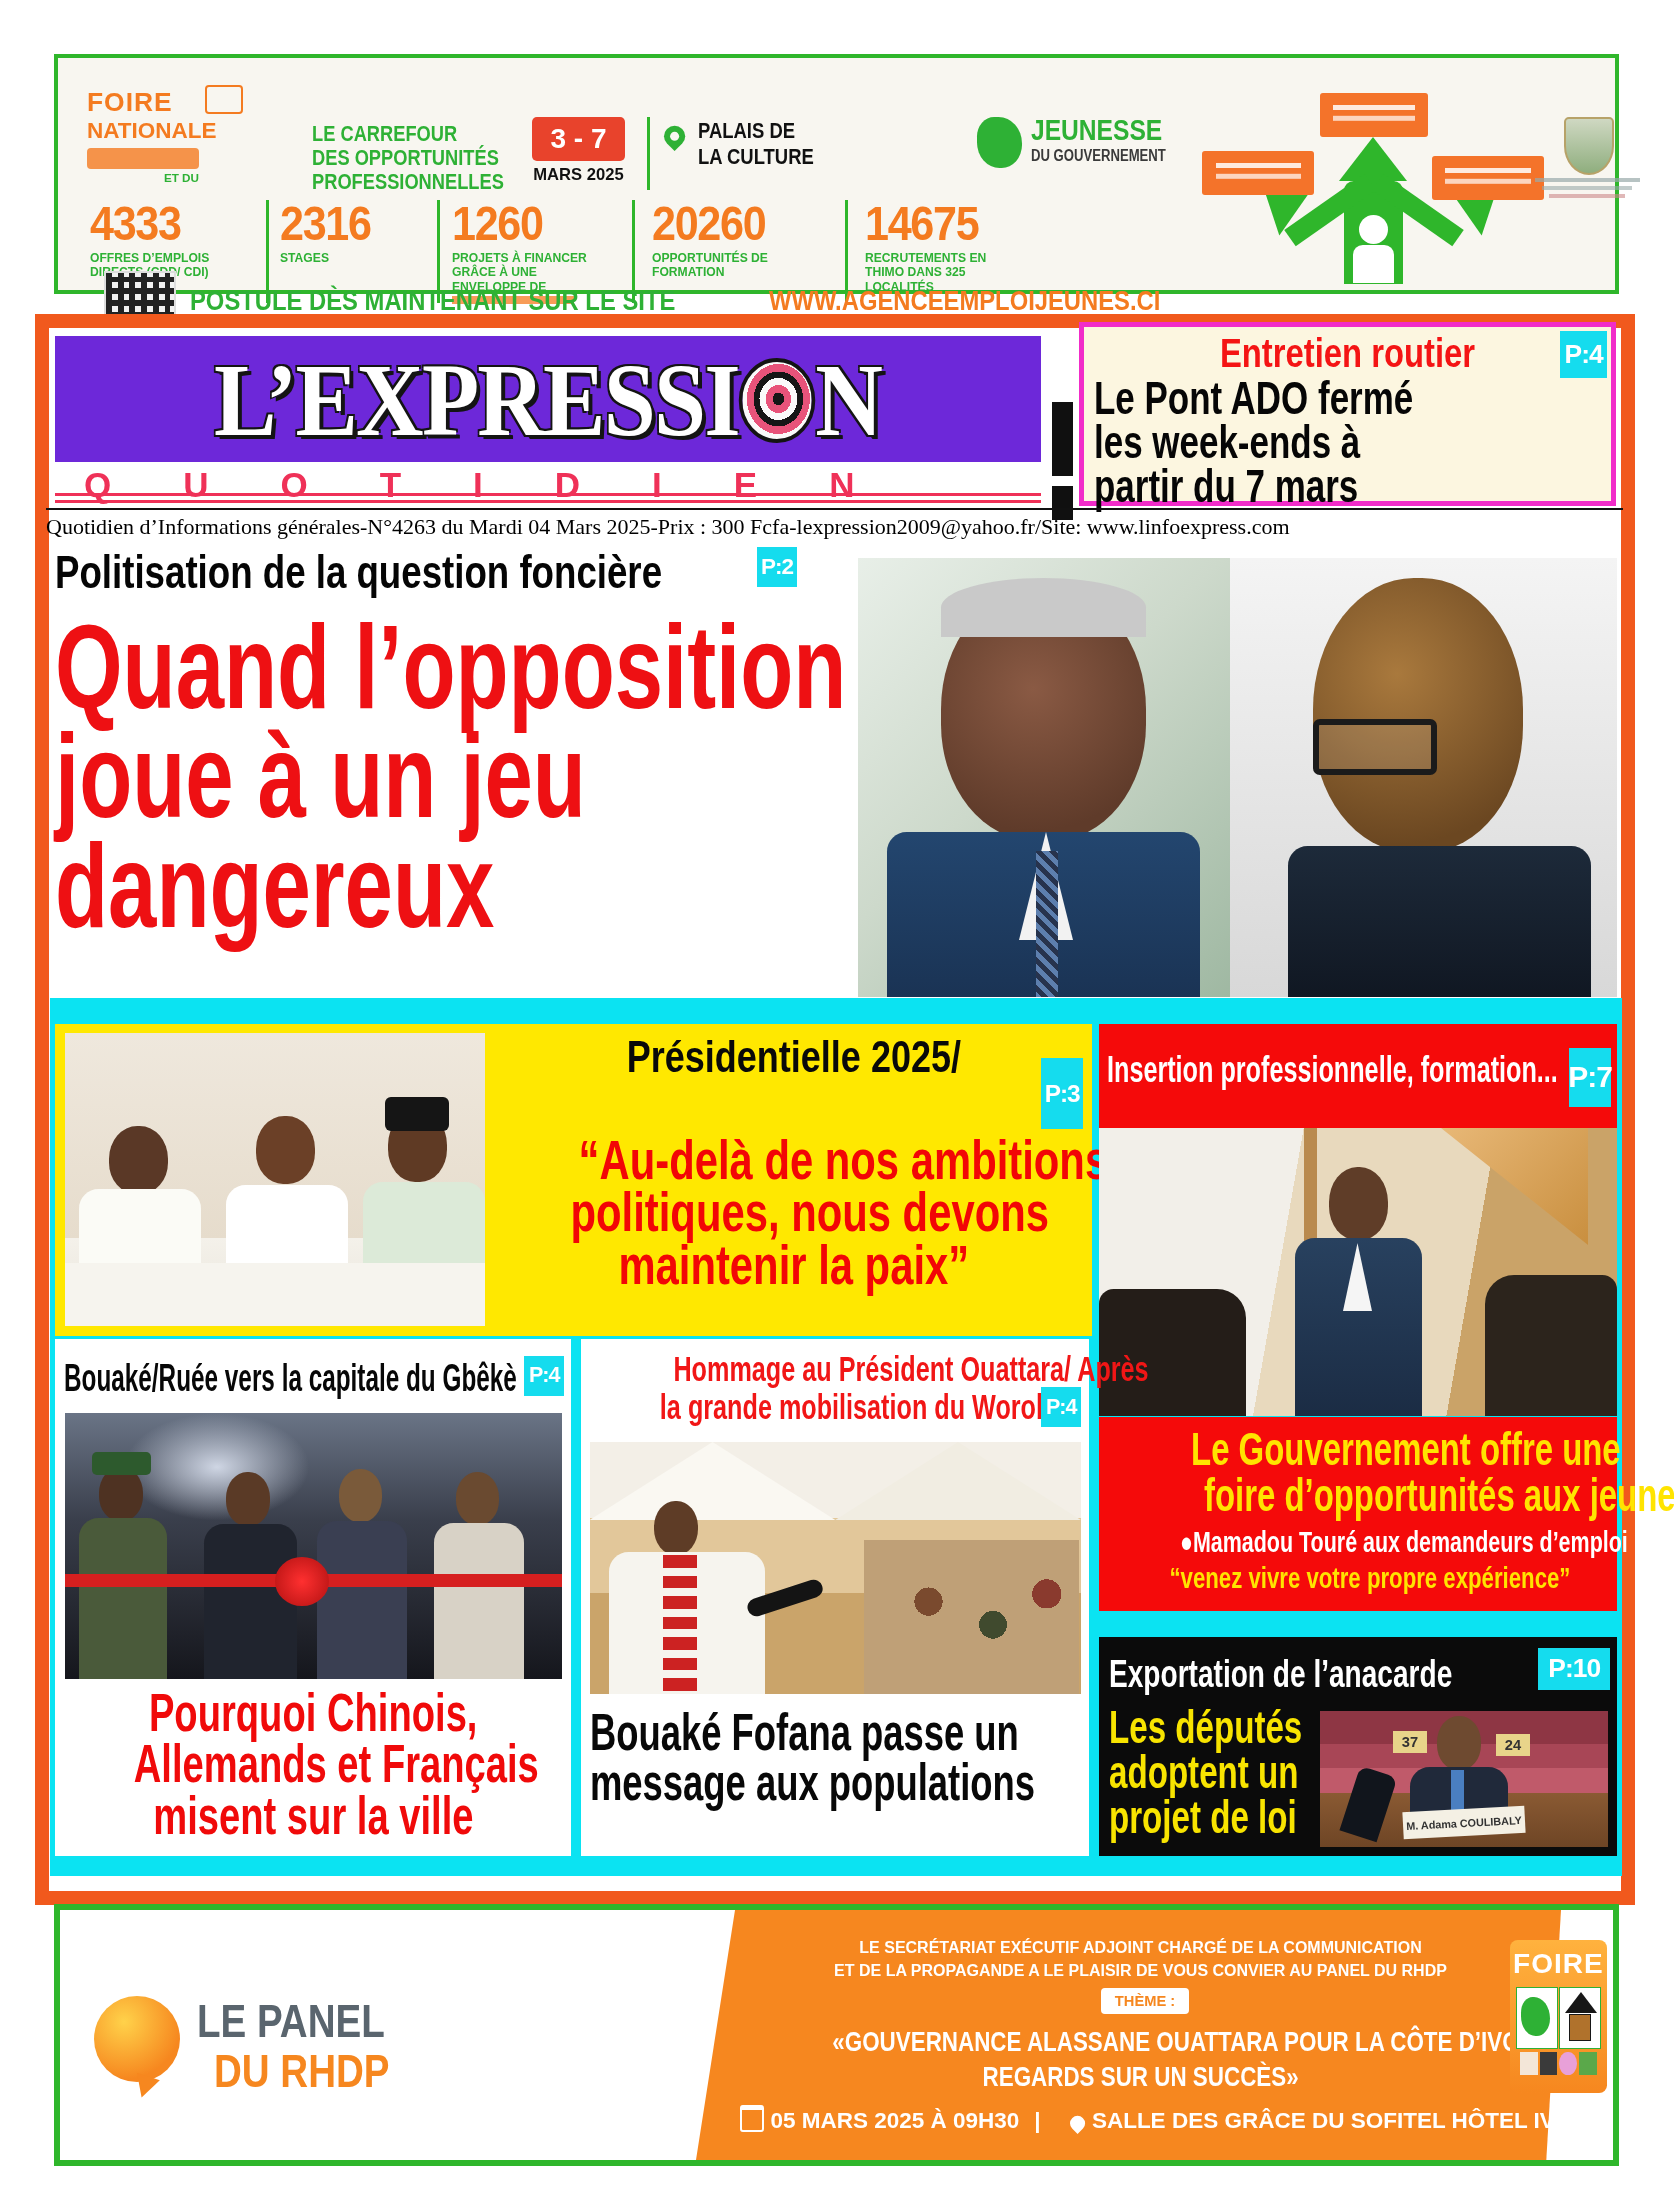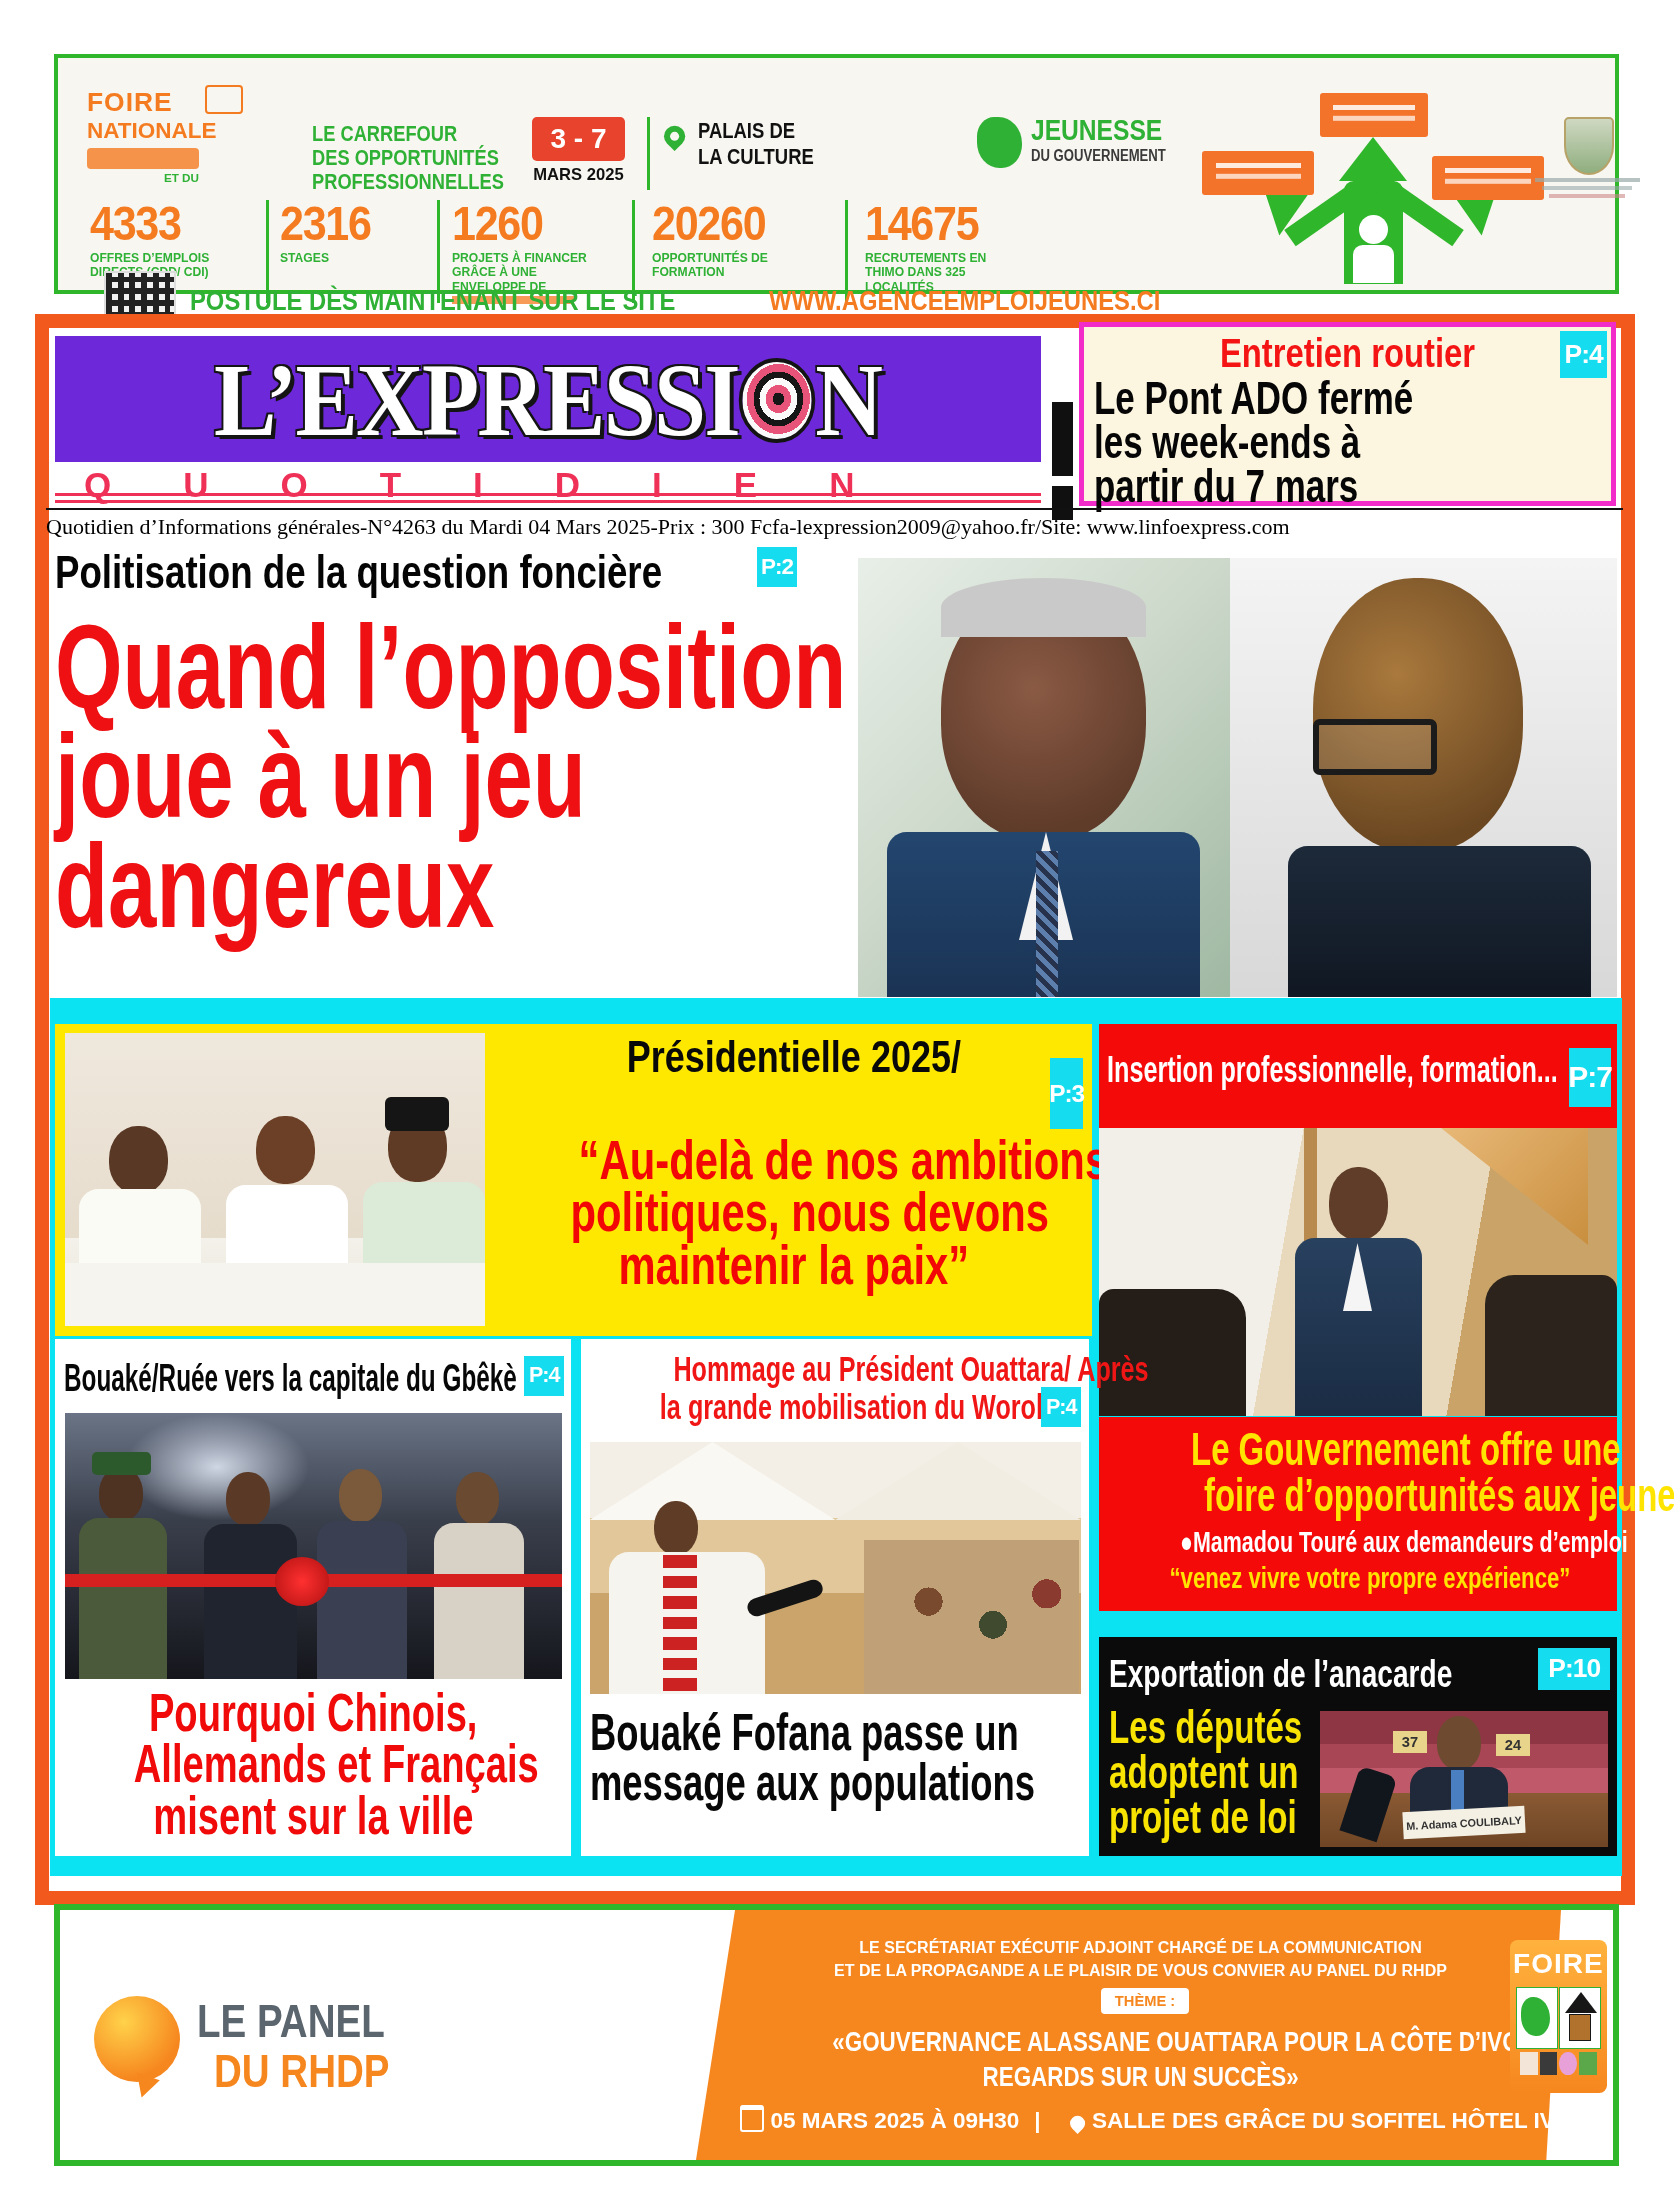--- a/index.html
+++ b/index.html
@@ -223,21 +223,21 @@
       <div class="head" style="left:191px;top:83px;width:59px;height:68px;background:#6b4027;"></div>
       <div class="torso" style="left:161px;top:152px;width:122px;height:93px;background:#ffffff;"></div>
       <div class="head" style="left:323px;top:78px;width:59px;height:71px;background:#5f3a24;"></div>
       <div class="abs" style="left:320px;top:64px;width:64px;height:34px;border-radius:5.9px;background:#151515;"></div>
       <div class="torso" style="left:298px;top:149px;width:122px;height:95px;background:#dcead8;"></div>
       <div class="abs" style="left:0;top:230px;width:100%;height:64px;background:#f6f4ee;"></div>
     </div>
     <div class="abs" style="left:440px;top:6.8px;width:597px;text-align:center;">
       <span class="cond-c" style="font-size:45px;color:#090909;transform:scaleX(.8);">Présidentielle 2025/</span>
     </div>
-    <div class="pbadge" style="right:8.8px;top:34px;width:33px;height:71px;font-size:24.4px;">P:3</div>
+    <div class="pbadge" style="right:8.8px;top:34px;width:42px;height:71px;font-size:24.4px;">P:3</div>
     <div class="abs" style="left:440px;top:110px;width:597px;text-align:center;font-size:55px;line-height:.95;color:#f20606;">
       <span class="cond-c">“Au-delà de nos ambitions</span><br>
       <span class="cond-c">politiques, nous devons</span><br>
       <span class="cond-c">maintenir la paix”</span>
     </div>
   </div>
 
   <div class="abs redbox" style="left:1099px;top:1024px;width:518px;height:105px;">
     <span class="cond" style="position:absolute;left:7.8px;top:25.4px;font-size:36px;color:#fff;transform:scaleX(.7);">Insertion professionnelle, formation...</span>
     <div class="pbadge" style="right:5.9px;top:23.5px;width:42px;height:59px;font-size:30px;">P:7</div>

